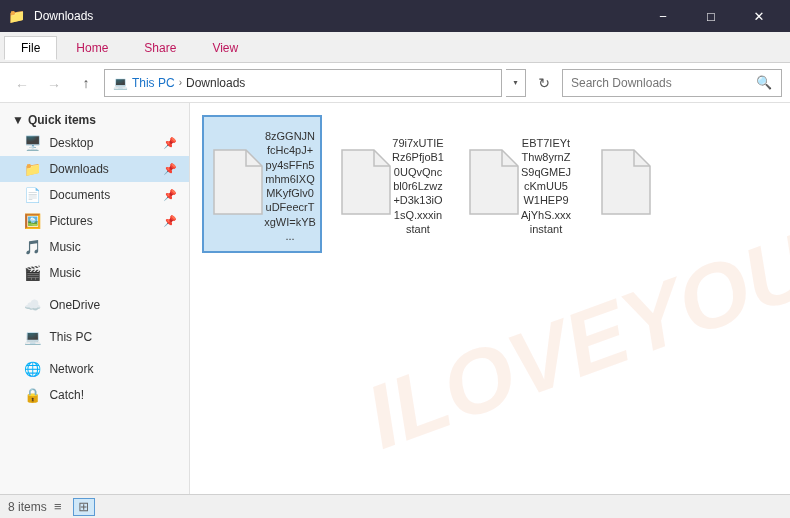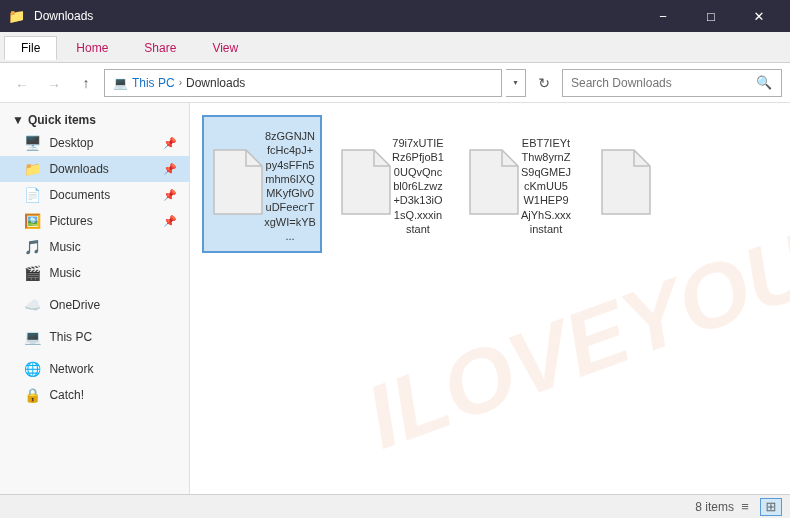--- a/index.html
+++ b/index.html
@@ -263,21 +263,21 @@
     
     .status-bar {
       height: 24px;
       background: #f0f0f0;
       border-top: 1px solid #d0d0d0;
       display: flex;
       align-items: center;
       padding: 0 8px;
       font-size: 12px;
       color: #555;
-      justify-content: flex-end;
+      justify-content: flex-start;
     }
     .status-right {
       display: flex;
       gap: 4px;
     }
     .view-btn {
       width: 22px;
       height: 18px;
       display: flex;
       align-items: center;

